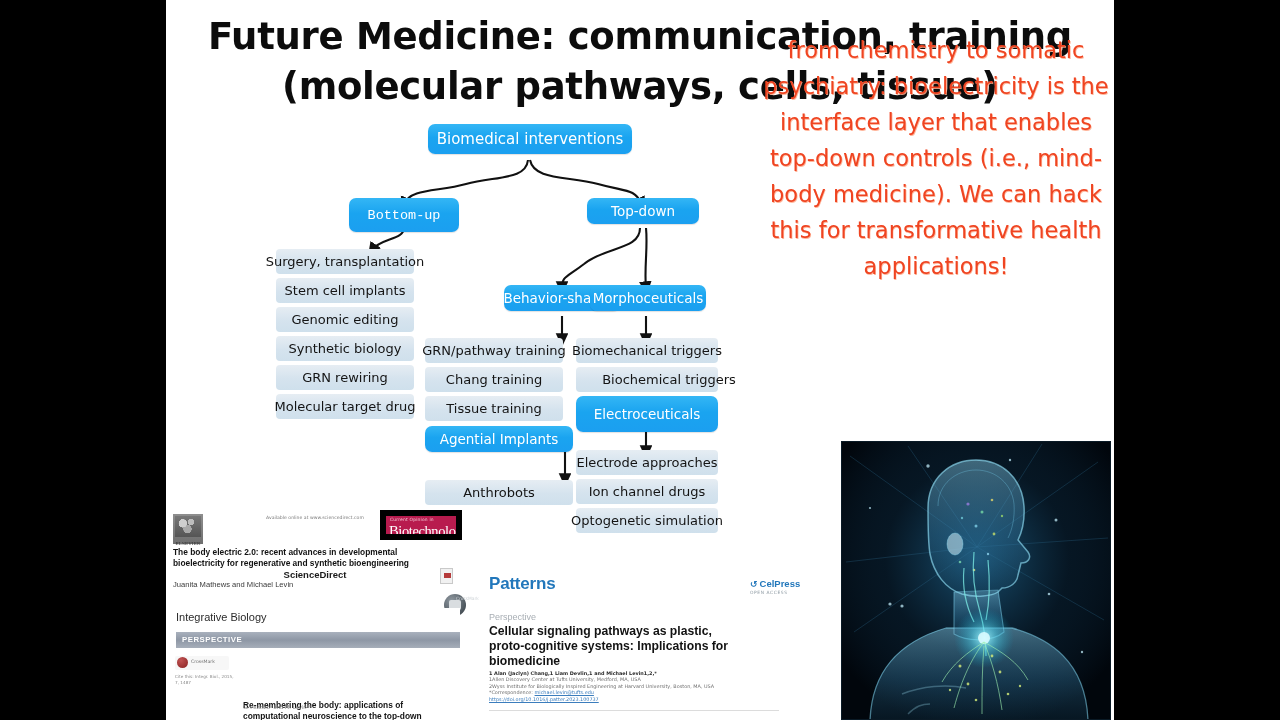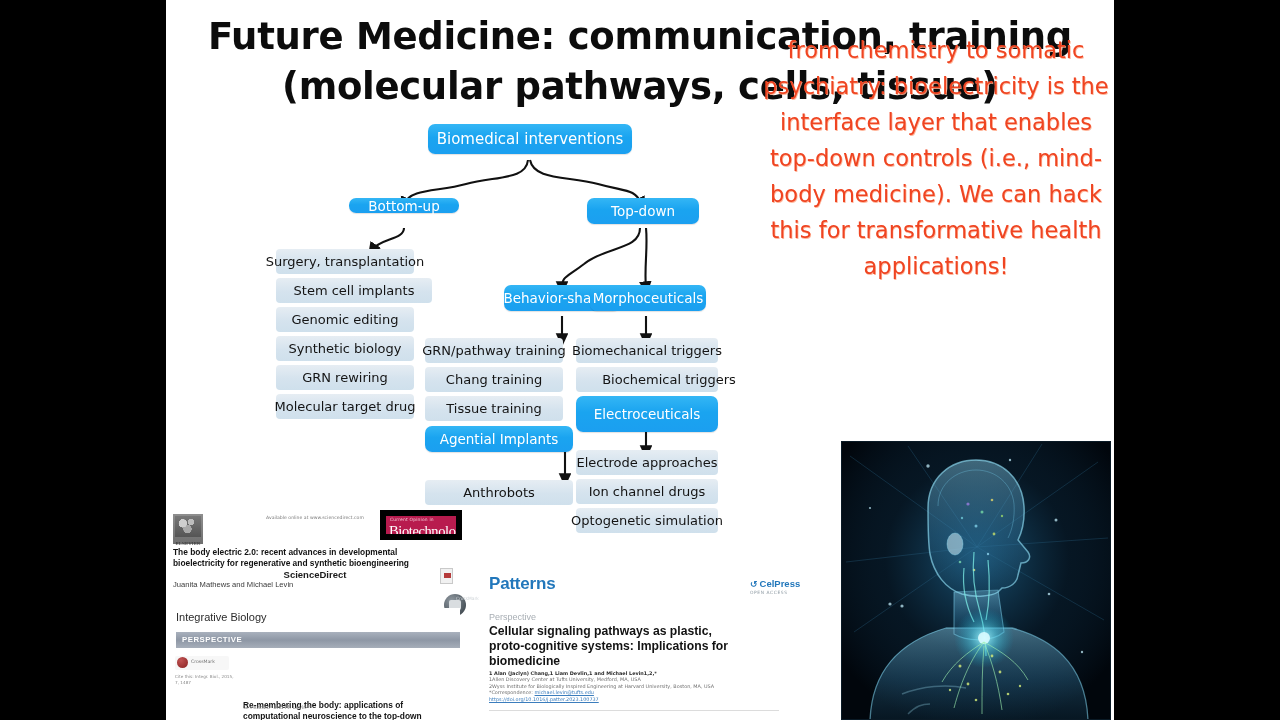--- a/index.html
+++ b/index.html
@@ -266,31 +266,31 @@
 
         <path d="M399,326 L399,362" fill="none" stroke="#111" stroke-width="2.1" marker-end="url(#ah)"></path>
 
         <path d="M480,305 L480,334" fill="none" stroke="#111" stroke-width="2.1" marker-end="url(#ah)"></path>
       </svg>
 
       <div class="node blue big" style="left:262px; top:6px; width:204px; height:30px;">
         <span>Biomedical interventions</span>
       </div>
 
-      <div class="node blue" style="left:183px; top:80px; width:110px; height:15px;">
+      <div class="node blue" style="left:183px; top:80px; width:110px; height:34px;font-family:Liberation Mono, monospace;">
         <span>Bottom-up</span>
       </div>
       <div class="node blue" style="left:421px; top:80px; width:112px; height:26px;">
         <span>Top-down</span>
       </div>
 
       <div class="node light" style="left:110px; top:131px; width:138px; height:25px;">
         <span>Surgery, transplantation</span>
       </div>
-      <div class="node light" style="left:110px; top:160px; width:156px; height:25px;">
+      <div class="node light" style="left:110px; top:160px; width:138px; height:25px;">
         <span>Stem cell implants</span>
       </div>
       <div class="node light" style="left:110px; top:189px; width:138px; height:25px;">
         <span>Genomic editing</span>
       </div>
       <div class="node light" style="left:110px; top:218px; width:138px; height:25px;">
         <span>Synthetic biology</span>
       </div>
       <div class="node light" style="left:110px; top:247px; width:138px; height:25px;">
         <span>GRN rewiring</span>

